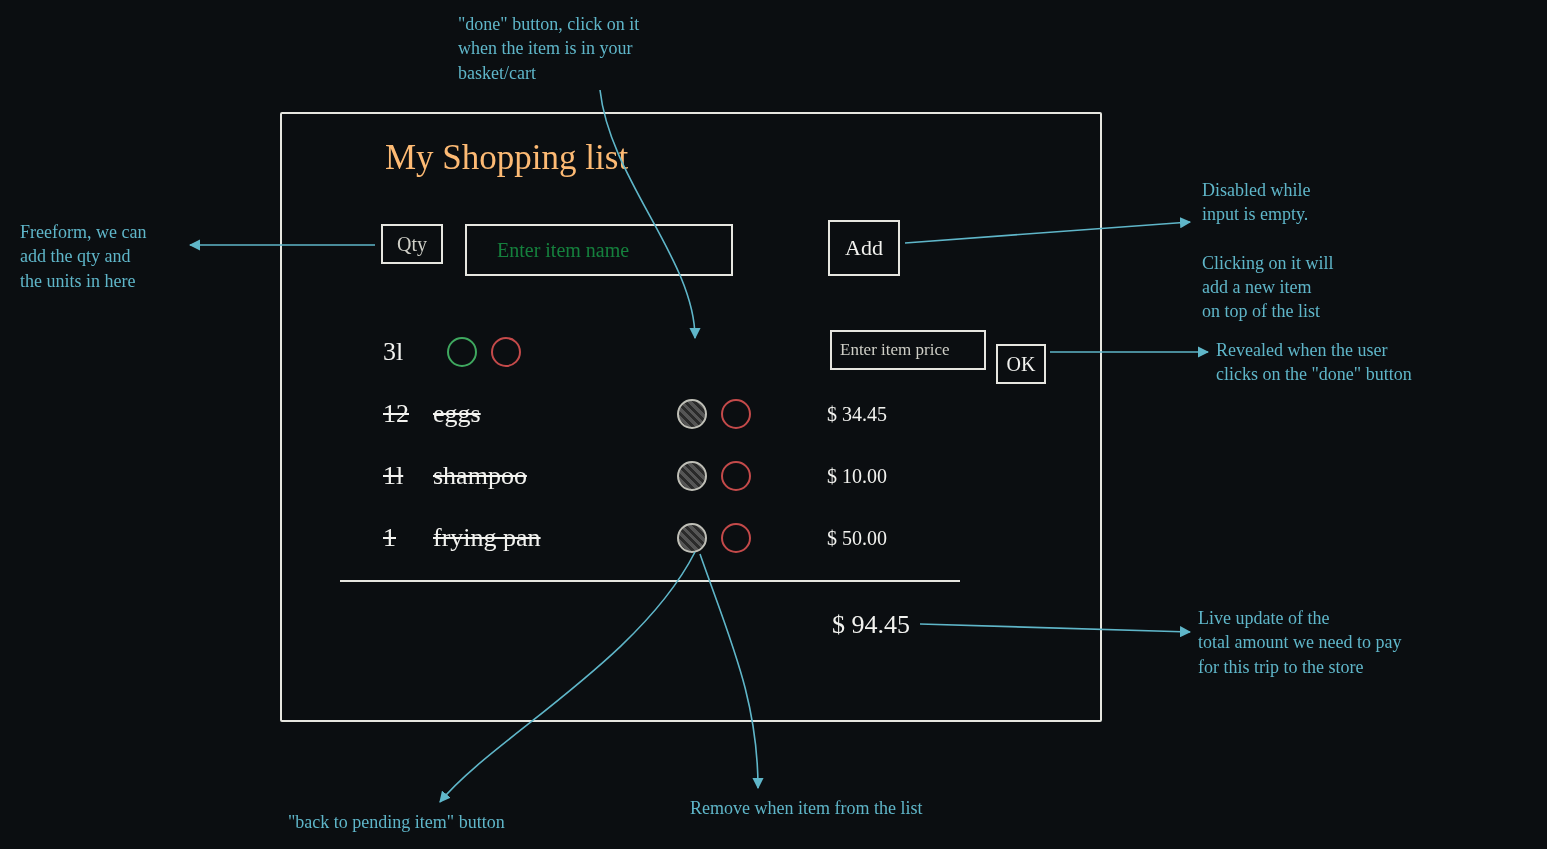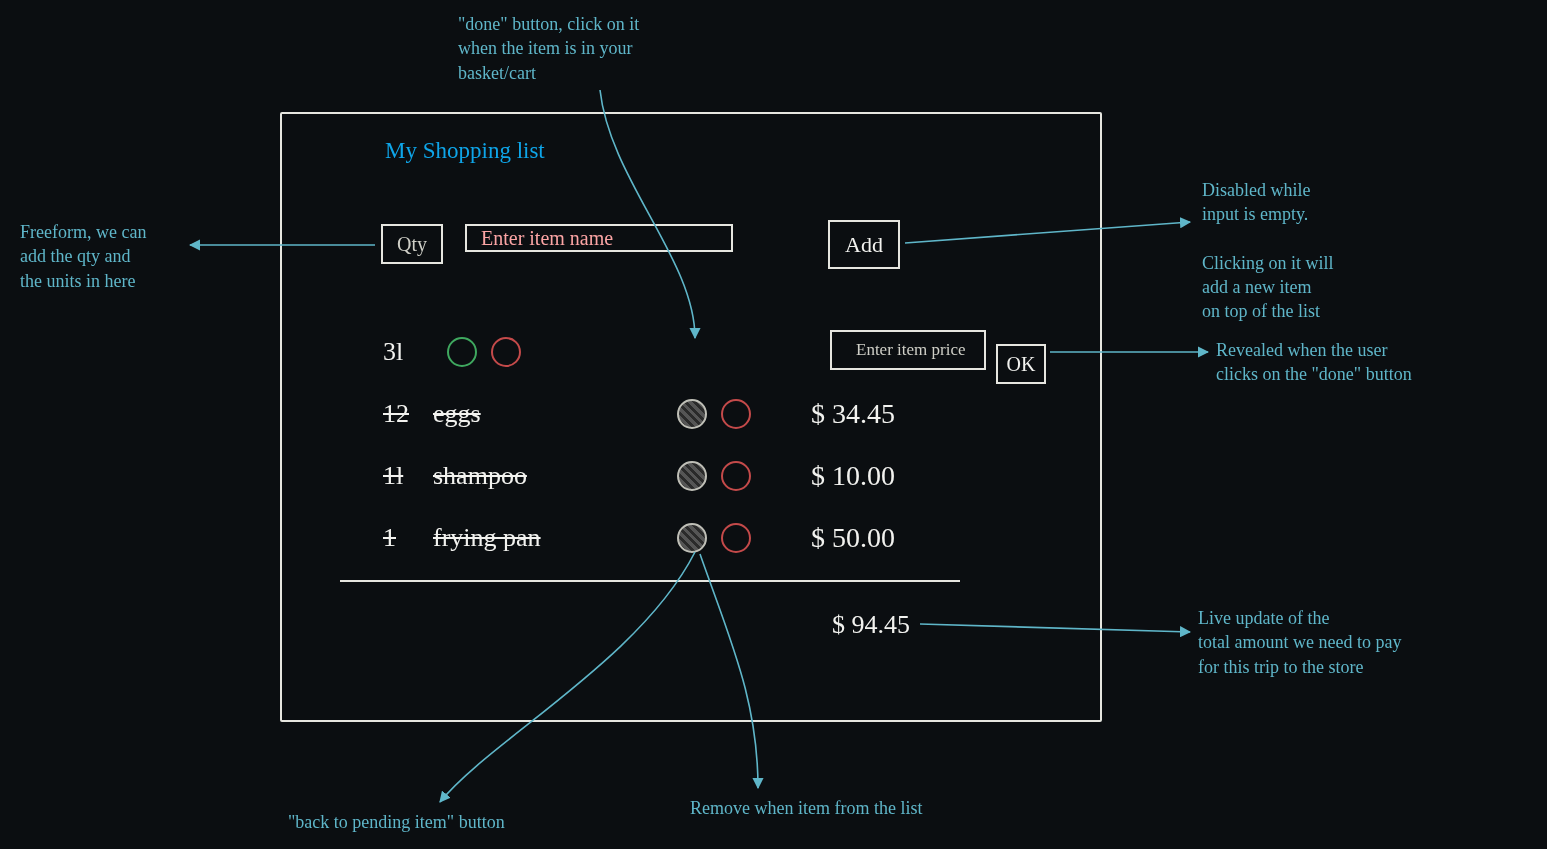--- a/index.html
+++ b/index.html
@@ -22,46 +22,46 @@
     left: 280px;
     top: 112px;
     width: 822px;
     height: 610px;
     border: 2px solid #e6e6e0;
     border-radius: 2px;
   }
   .title {
     position: absolute;
     left: 385px; top: 138px;
-    font-size: 23px;
-    color: #0ea5e9;
+    font-size: 35px;
+    color: #fdba74;
   }
   .qty-box {
     position: absolute;
     left: 381px; top: 224px;
     width: 62px; height: 40px;
     border: 2px solid #e6e6e0;
     display: flex; align-items: center; justify-content: center;
     font-size: 20px;
     color: #cfcfc7;
   }
   .name-box {
     position: absolute;
     left: 465px; top: 224px;
-    width: 268px; height: 28px;
+    width: 268px; height: 52px;
     border: 2px solid #e6e6e0;
     display: flex; align-items: center;
-    padding-left: 14px;
+    padding-left: 30px;
     font-size: 20px;
-    color: #fca5a5;
+    color: #15803d;
   }
   .add-btn {
     position: absolute;
     left: 828px; top: 220px;
-    width: 72px; height: 49px;
+    width: 72px; height: 56px;
     border: 2px solid #e6e6e0;
     display: flex; align-items: center; justify-content: center;
     font-size: 22px;
   }
   .row {
     position: absolute;
     left: 383px;
     display: flex;
     align-items: center;
     height: 40px;
@@ -72,28 +72,28 @@
   .circle {
     width: 30px; height: 30px; border-radius: 50%;
     border: 2px solid;
     margin-left: 14px;
     display: inline-block;
     flex-shrink: 0;
   }
   .circle.green { border-color: #3fa85f; }
   .circle.red   { border-color: #c44a4a; }
   .circle.grey  { border-color: #bfbfb7; background: repeating-linear-gradient(45deg,#555,#555 3px,#2a2a2a 3px,#2a2a2a 6px); }
-  .price { margin-left: 60px; font-size: 28px; }
+  .price { margin-left: 76px; font-size: 20px; }
   .price-input {
     position: absolute;
     left: 830px; top: 330px;
     width: 156px; height: 40px;
     border: 2px solid #e6e6e0;
     display: flex; align-items: center;
-    padding-left: 24px;
+    padding-left: 8px;
     font-size: 17px;
     color: #cfcfc7;
   }
   .ok-btn {
     position: absolute;
     left: 996px; top: 344px;
     width: 50px; height: 40px;
     border: 2px solid #e6e6e0;
     display: flex; align-items: center; justify-content: center;
     font-size: 20px;

